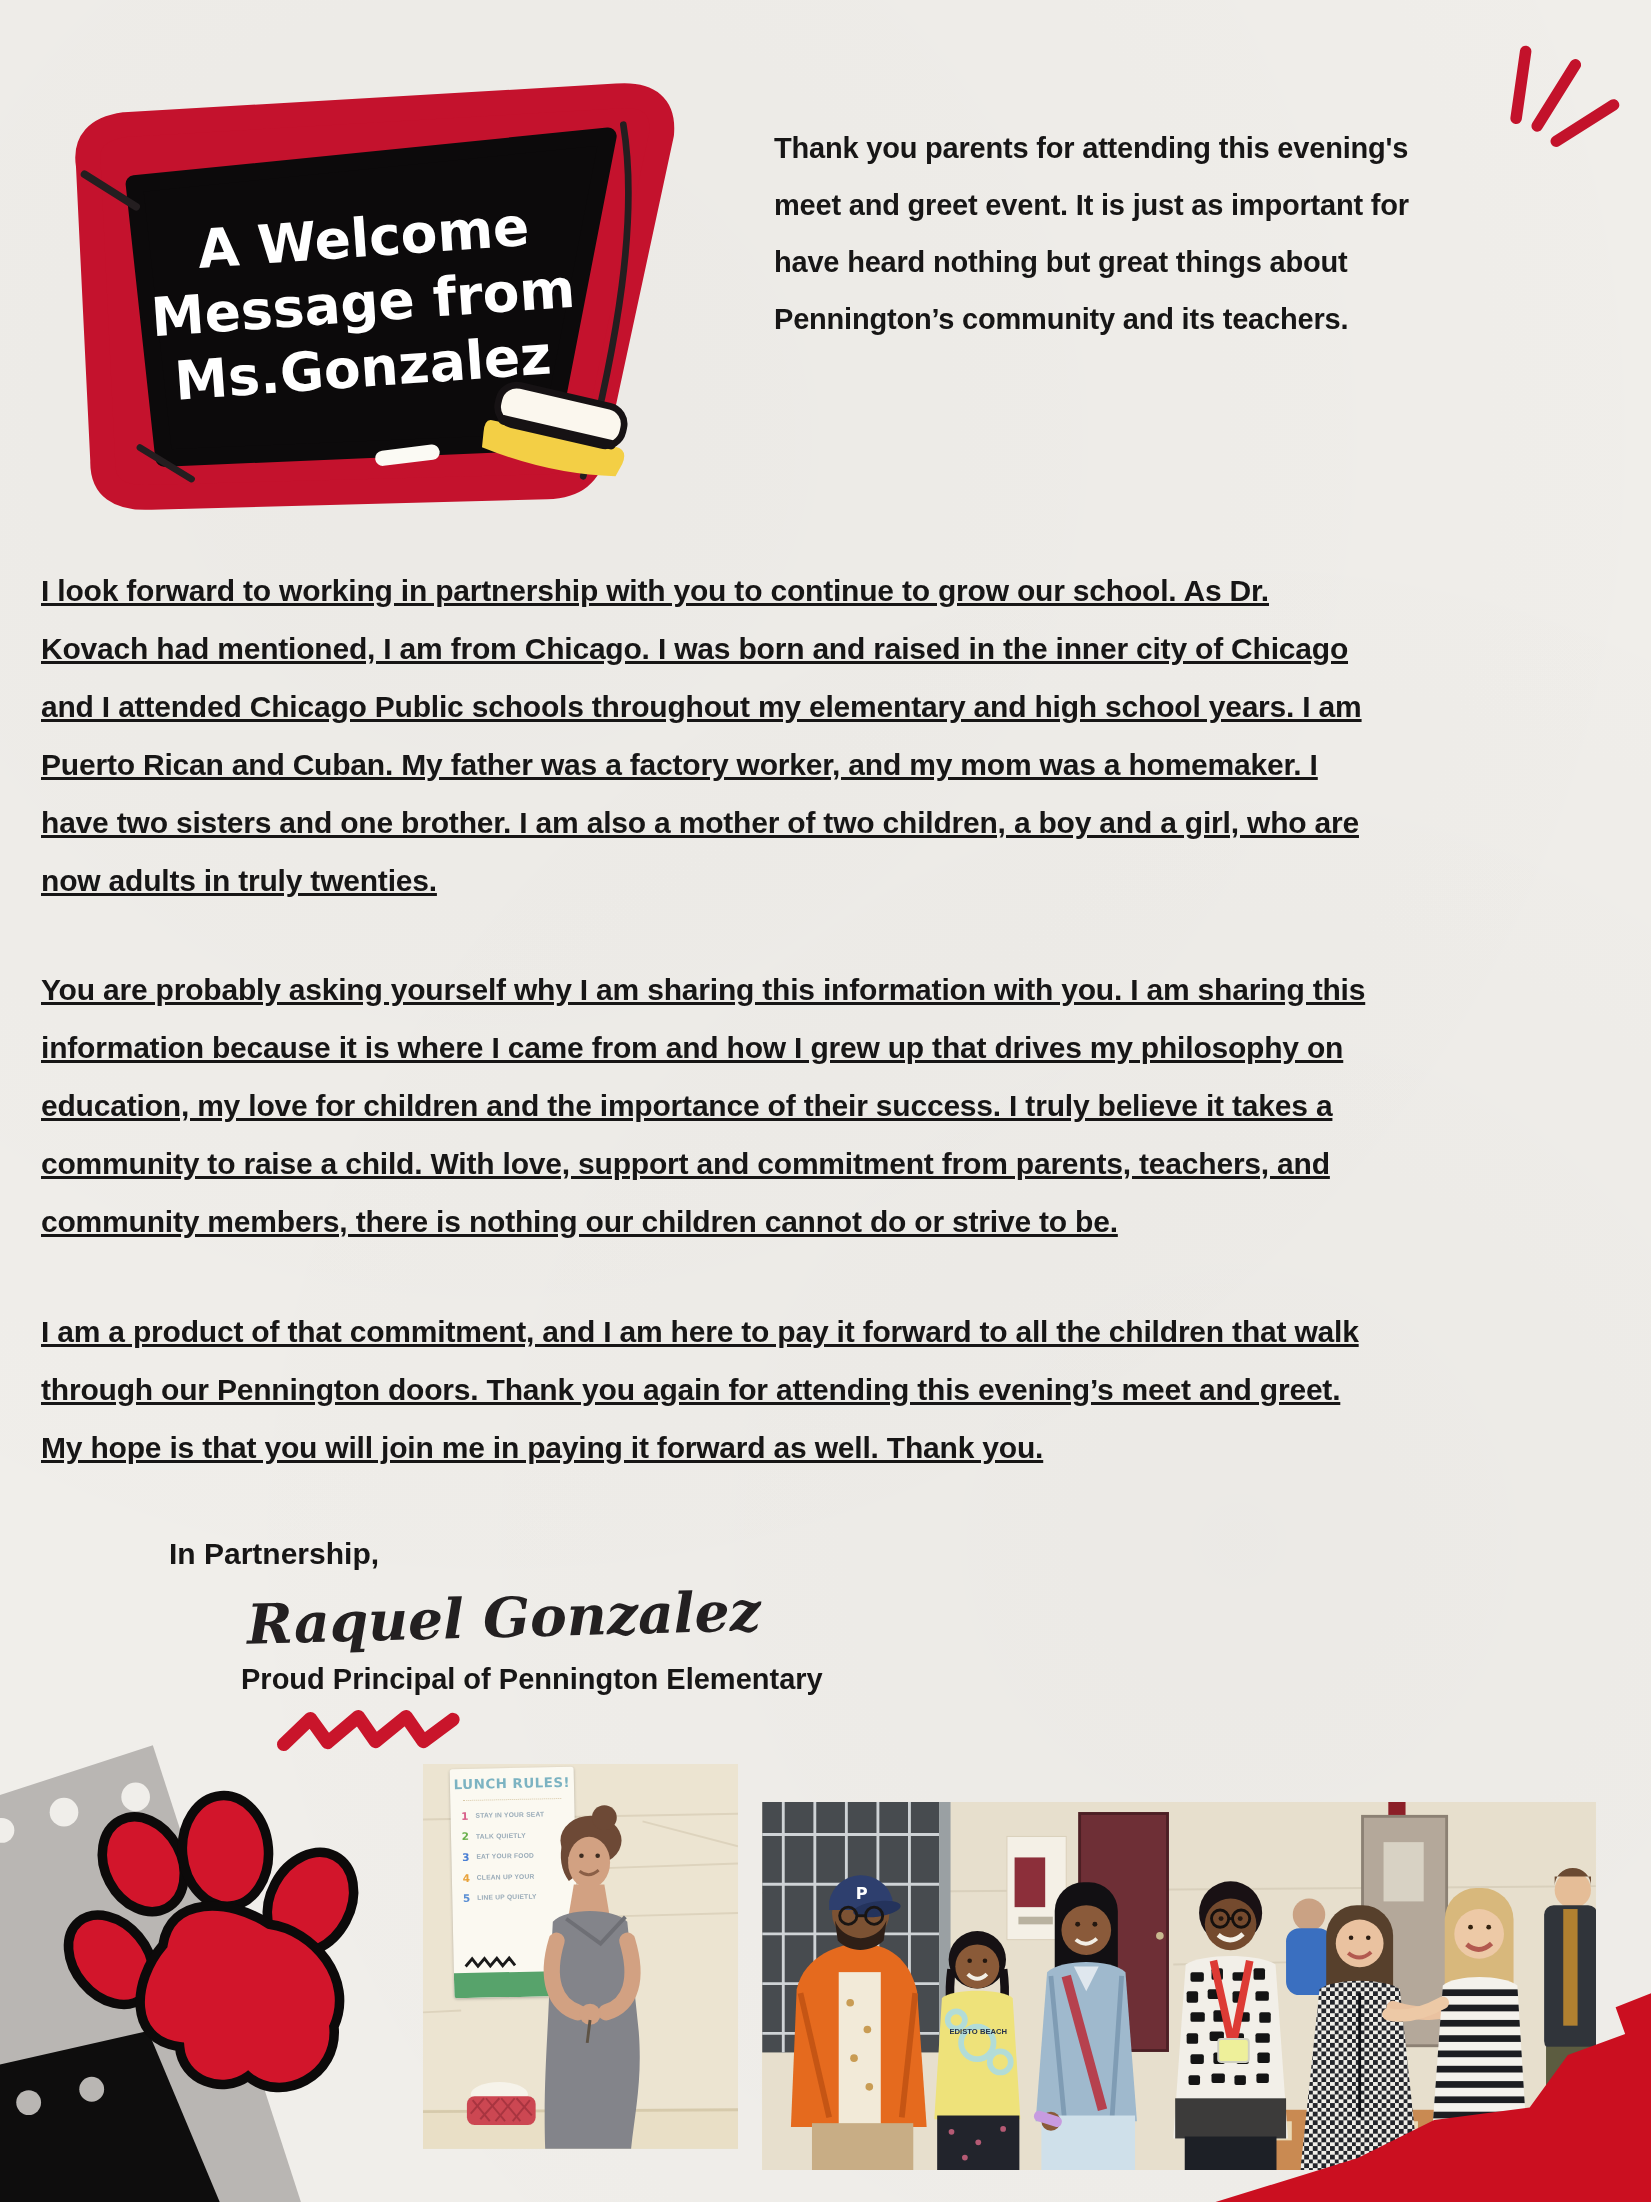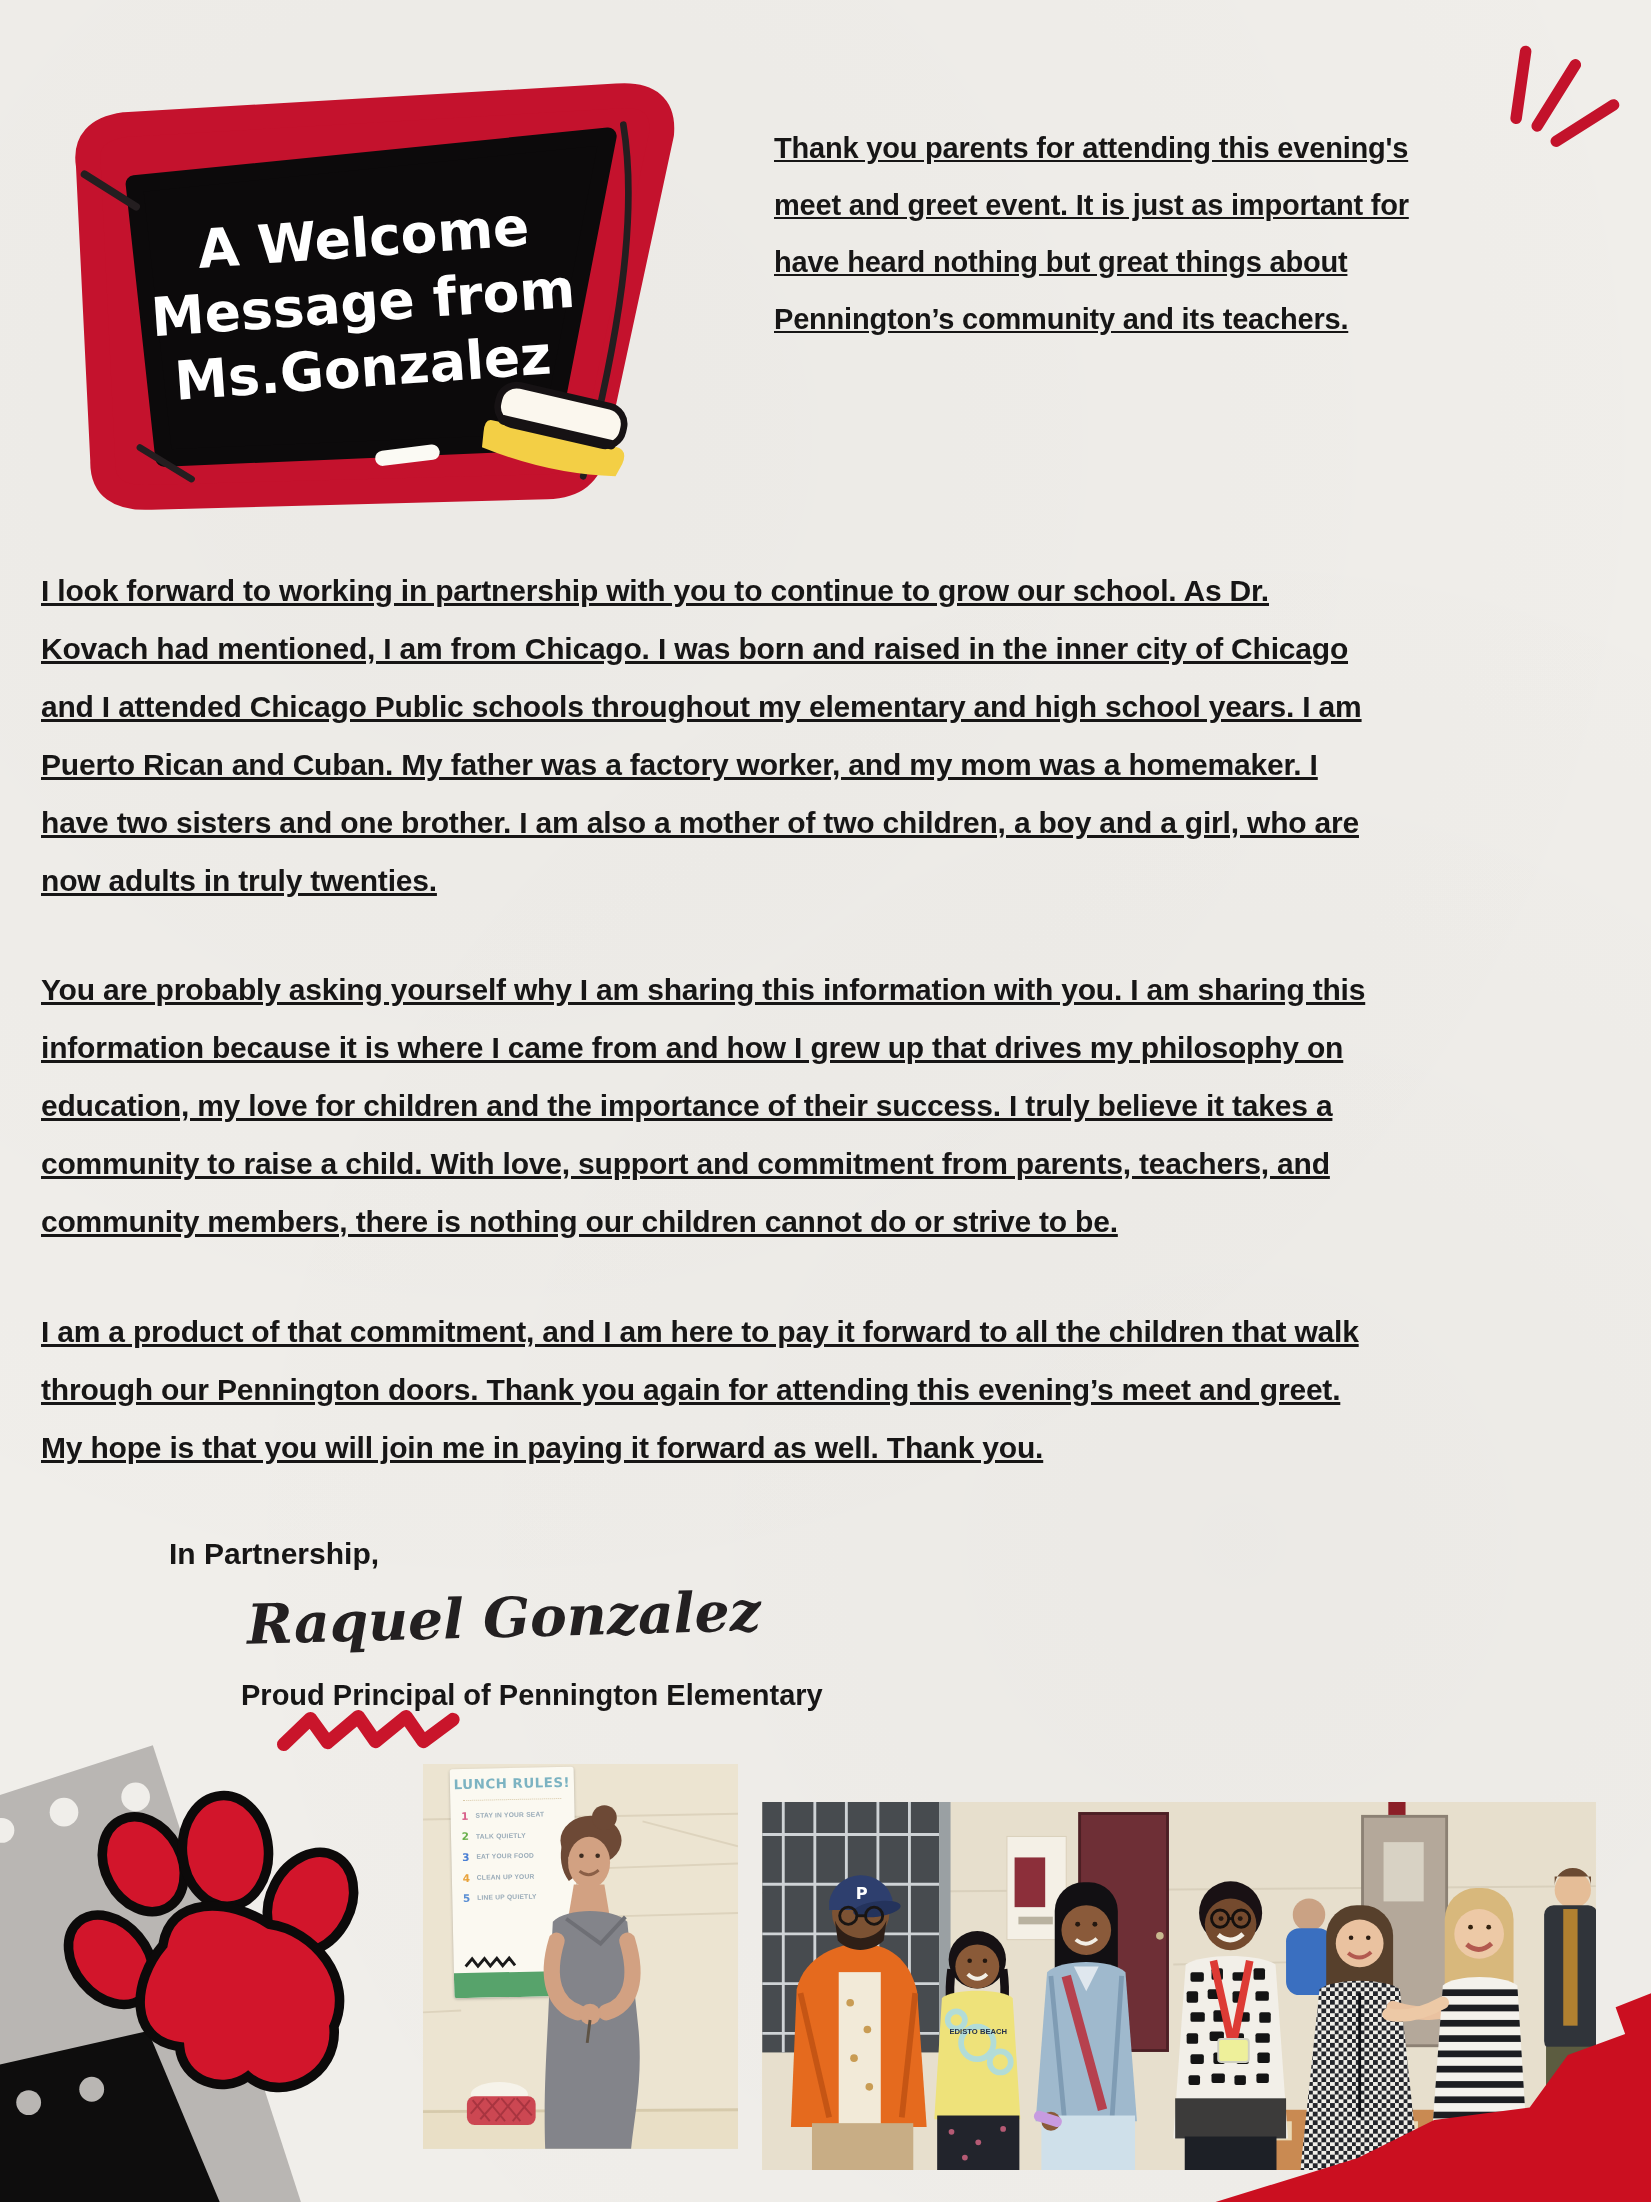--- a/index.html
+++ b/index.html
@@ -19,32 +19,31 @@
     color:#171616;
     letter-spacing:-0.2px;
     white-space:nowrap;
     text-decoration:underline;
   }
   .introline{
     font:700 29px/57px "Liberation Sans", sans-serif;
     color:#171616;
     letter-spacing:-0.2px;
     white-space:nowrap;
-    text-decoration:underline;
   }
   #closing-salutation{
     font:700 30px "Liberation Sans", sans-serif;color:#171616;
   }
   #signature{
     font:700 italic 55px/57px "DejaVu Serif", serif;
     color:#232021;
     transform:rotate(-1.5deg);
   }
   #signer-title{
-    font:700 29px "Liberation Sans", sans-serif;color:#171616;margin-top:16px;
+    font:700 29px "Liberation Sans", sans-serif;color:#171616;
   }
   
   .photo{position:absolute;overflow:hidden;background:#e9e1cf;}
   #poster{
     position:absolute;left:29px;top:3.8px;width:124px;height:229px;
     background:#fbf9f1;border-radius:2.9px;
     transform:rotate(-1.2deg);
     box-shadow:0 1px 2.9px rgba(0,0,0,.25);
     overflow:hidden;
   }

